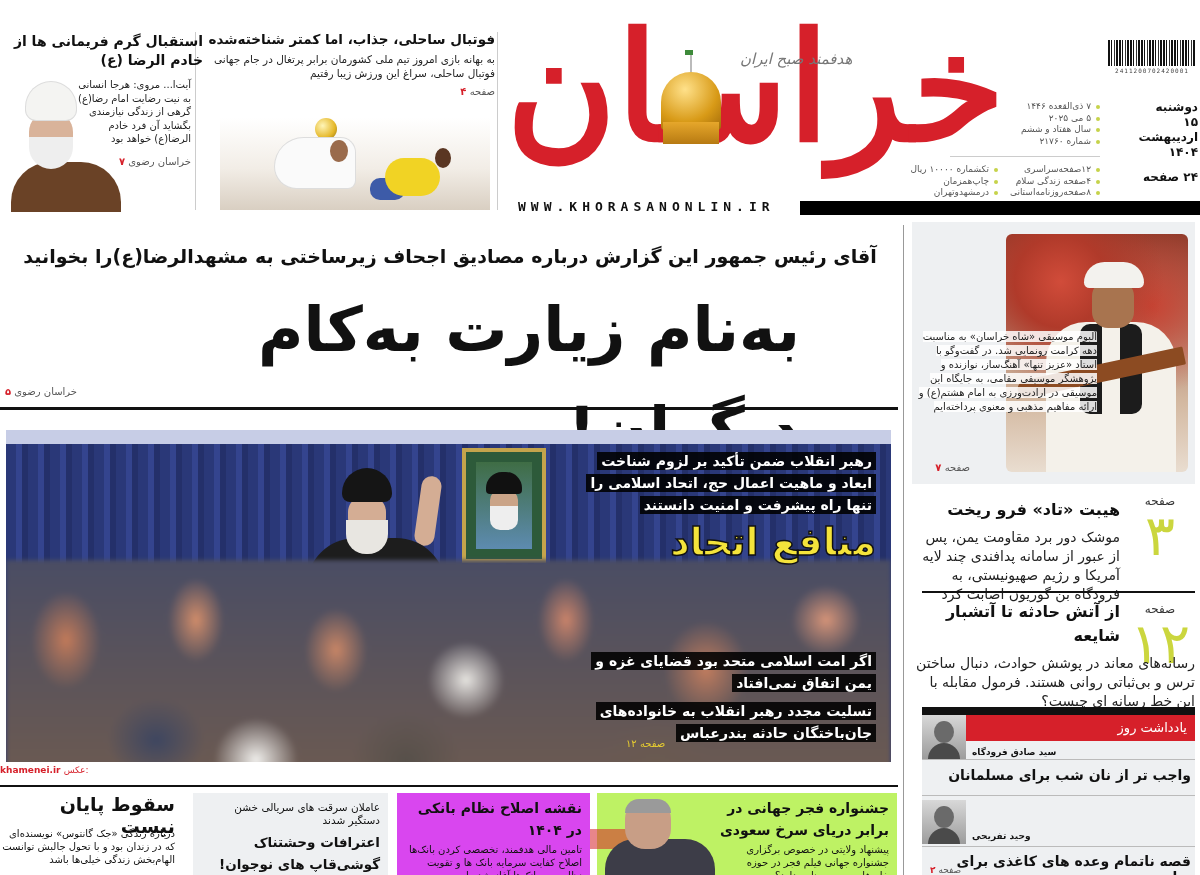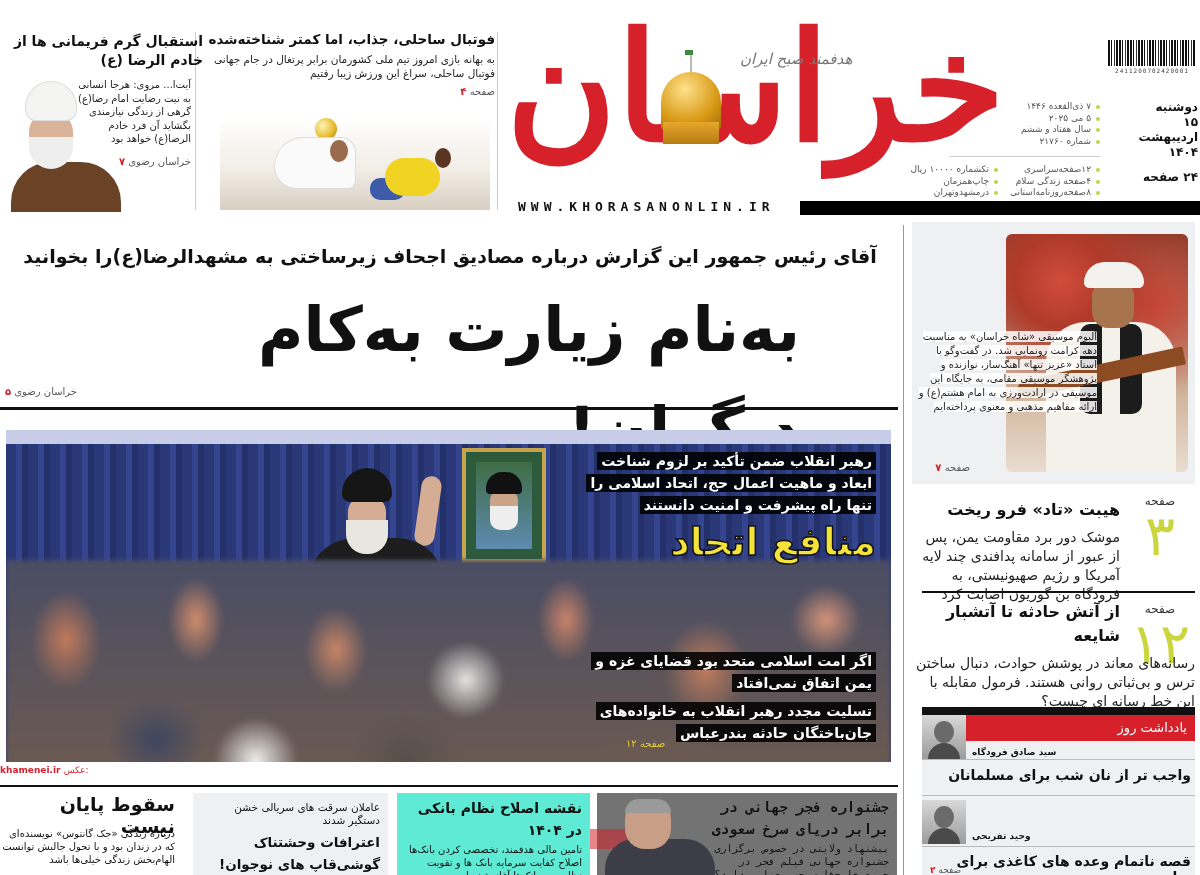--- a/index.html
+++ b/index.html
@@ -156,30 +156,30 @@
   .op-title-1 { top: 60px; }
   .op-title-2 { top: 146px; }
   .op-sep { position: absolute; left: 0; width: 100%; height: 1px; background: #bbb; }
   .op-sep-a { top: 52px; }
   .op-sep-b { top: 88px; }
   .op-sep-c { top: 139px; }
   .op-page { position: absolute; left: 8px; top: 158px; font-size: 9px; color: #555; }
 
   
   .bottom-story { top: 793px; height: 82px; }
-  .bs-fajr { left: 597px; width: 300px; background: #737373; font-family: Liberation Mono, monospace; }
+  .bs-fajr { left: 597px; width: 300px; background: #bef264; }
   .bs-fajr h3 { position: absolute; right: 8px; top: 4px; width: 180px; font-size: 14px; font-weight: bold; line-height: 22px; direction: rtl; text-align: right; }
   .bs-fajr p { position: absolute; right: 8px; top: 50px; width: 180px; font-size: 10px; line-height: 13px; direction: rtl; text-align: right; }
   .velayati { position: absolute; left: 8px; top: 6px; width: 110px; height: 76px; }
   .velayati .face { position: absolute; left: 20px; top: 0; width: 46px; height: 50px; border-radius: 20px; background: #c89e86; }
   .velayati .hair { position: absolute; left: 20px; top: 0; width: 46px; height: 14px; border-radius: 20px 20px 0 0; background: #9a9a9a; }
   .velayati .suit { position: absolute; left: 0; top: 40px; width: 110px; height: 40px; border-radius: 30px 30px 0 0; background: #3d3d48; }
   .red-band { position: absolute; left: -100px; top: 30px; width: 150px; height: 20px; background: rgba(214,32,42,0.55); }
 
-  .bs-bank { left: 397px; width: 193px; background: #5eead4; }
+  .bs-bank { left: 397px; width: 193px; background: #d946ef; }
   .bs-bank h3 { position: absolute; right: 8px; top: 4px; width: 180px; font-size: 14px; font-weight: bold; line-height: 22px; direction: rtl; text-align: right; }
   .bs-bank p { position: absolute; right: 8px; top: 50px; width: 180px; font-size: 10px; line-height: 13px; direction: rtl; text-align: right; }
 
   .bs-theft { left: 193px; width: 195px; background: #eef0f2; }
   .bs-theft .pre { position: absolute; right: 8px; top: 8px; width: 180px; font-size: 10.5px; line-height: 13px; direction: rtl; text-align: right; }
   .bs-theft h3 { position: absolute; right: 8px; top: 38px; width: 185px; font-size: 13.5px; font-weight: bold; line-height: 22px; direction: rtl; text-align: right; }
 
   .bs-fall { left: 0; width: 175px; }
   .bs-fall h3 { position: absolute; right: 0; top: 0; width: 175px; font-size: 19px; font-weight: bold; direction: rtl; text-align: right; }
   .bs-fall p { position: absolute; right: 0; top: 34px; width: 175px; font-size: 10px; line-height: 13px; direction: rtl; text-align: right; }

